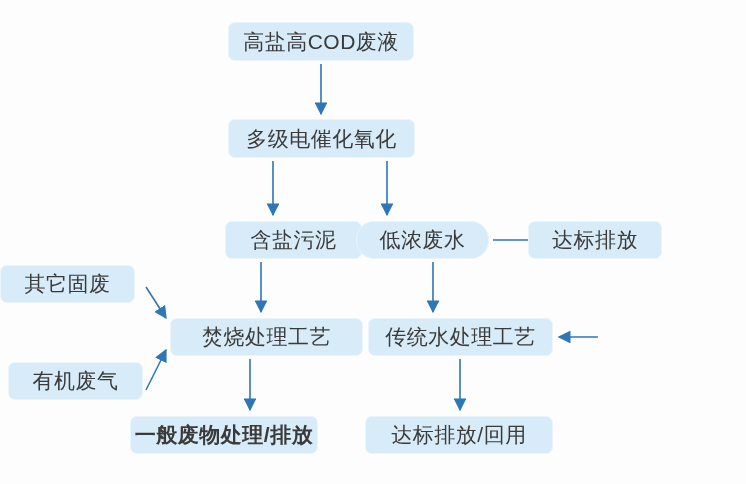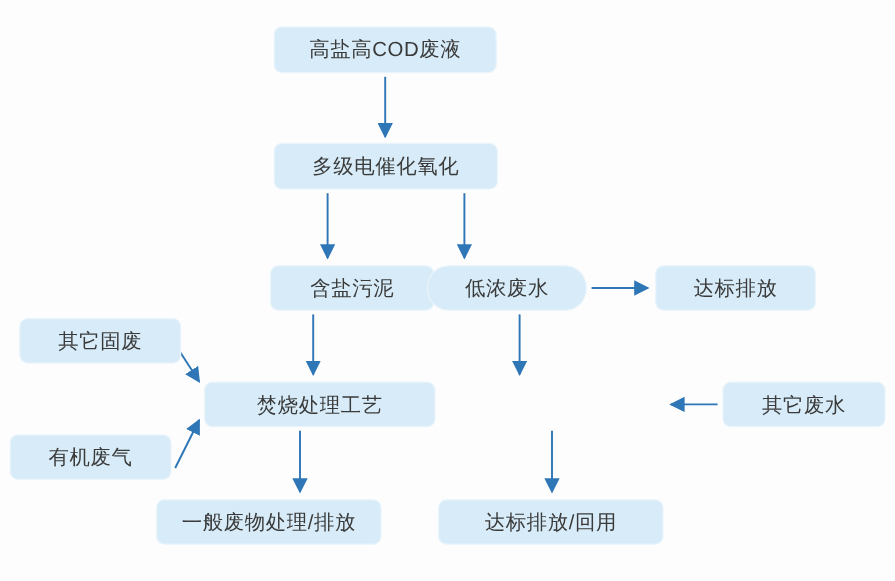--- a/index.html
+++ b/index.html
@@ -25,21 +25,21 @@
   .node {
     position: absolute;
     background: var(--node-fill);
     border: 1px solid var(--node-border);
     border-radius: 7px;
     box-sizing: border-box;
     display: flex;
     align-items: center;
     justify-content: center;
     color: var(--text);
-    font-size: 17px;
+    font-size: 21px;
     letter-spacing: 0.5px;
     white-space: nowrap;
   }
   svg.arrows {
     position: absolute;
     left: 0;
     top: 0;
     width: 746px;
     height: 484px;
     pointer-events: none;
@@ -77,28 +77,28 @@
   </svg>
 
   <div class="node" style="left:228px; top:22px;  width:186px; height:39px;">高盐高COD废液</div>
 
   <div class="node" style="left:228px; top:119px; width:187px; height:39px;">多级电催化氧化</div>
 
   <div class="node" style="left:193px; top:221px; width:137px; height:38px;margin-left:32px;">含盐污泥</div>
 
   <div class="node" style="left:356px; top:221px; width:133px; height:38px;border-radius:18px;">低浓废水</div>
 
-  <div class="node" style="left:546px; top:221px; width:134px; height:38px;">达标排放</div>
+  <div class="node" style="left:528px; top:221px; width:134px; height:38px;">达标排放</div>
 
-  <div class="node" style="left:16px;   top:265px; width:135px; height:38px;">其它固废</div>
+  <div class="node" style="left:0;   top:265px; width:135px; height:38px;">其它固废</div>
 
   <div class="node" style="left:8px;   top:362px; width:135px; height:38px;">有机废气</div>
 
   <div class="node" style="left:170px; top:318px; width:193px; height:38px;">焚烧处理工艺</div>
 
+  <div class="node" style="left:368px; top:318px; width:185px; height:38px;">传统水处理工艺</div>
 
-  <div class="node" style="left:602px; top:318px; width:136px; height:38px;">其它废水</div>
 
-  <div class="node" style="left:130px; top:416px; width:188px; height:38px;">一般废物处理/排放</div>
+  <div class="node" style="left:130px; top:416px; width:188px; height:38px;font-weight:bold;">一般废物处理/排放</div>
 
   <div class="node" style="left:365px; top:416px; width:188px; height:38px;">达标排放/回用</div>
 
 </div>
 
 </body></html>

